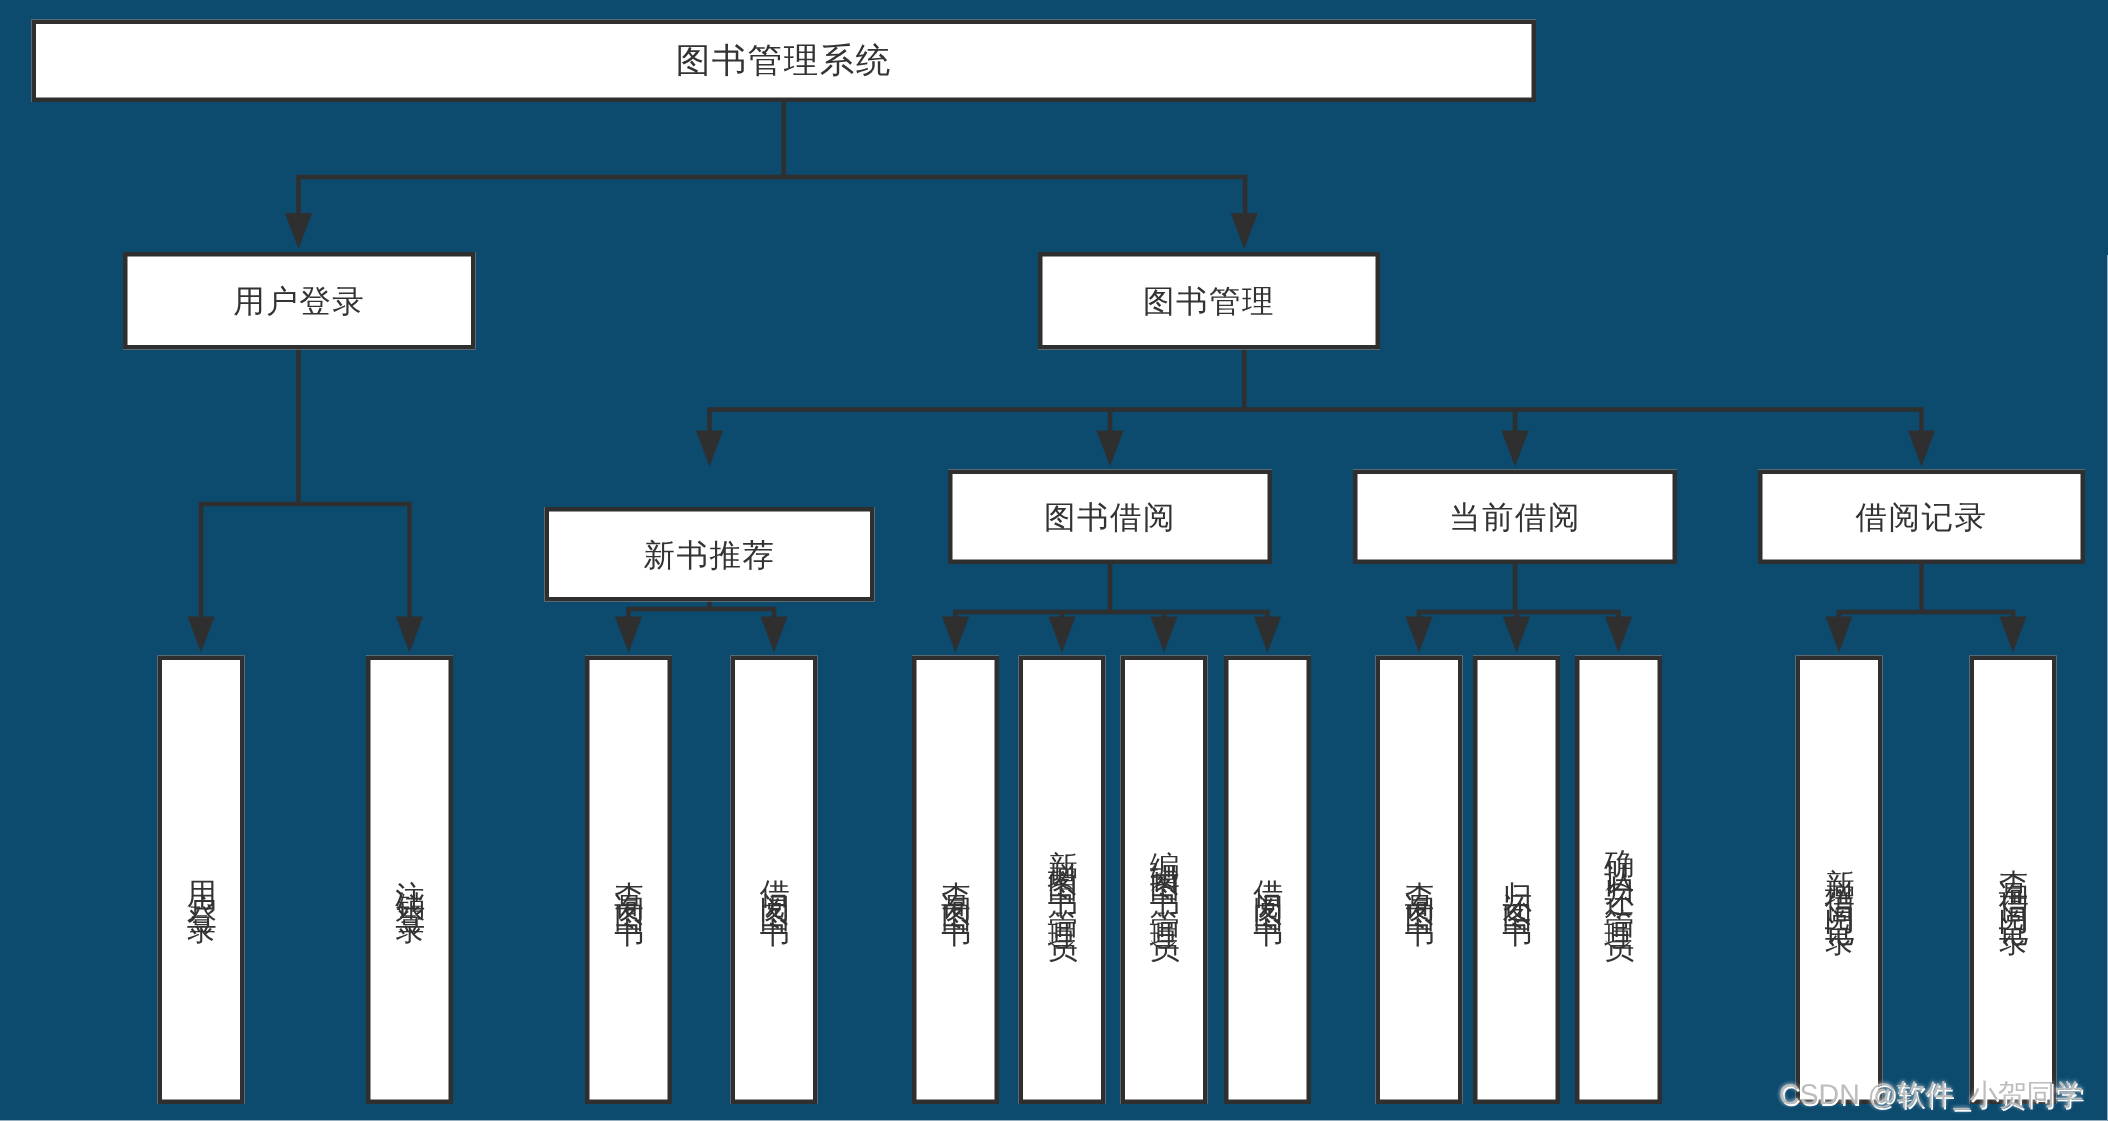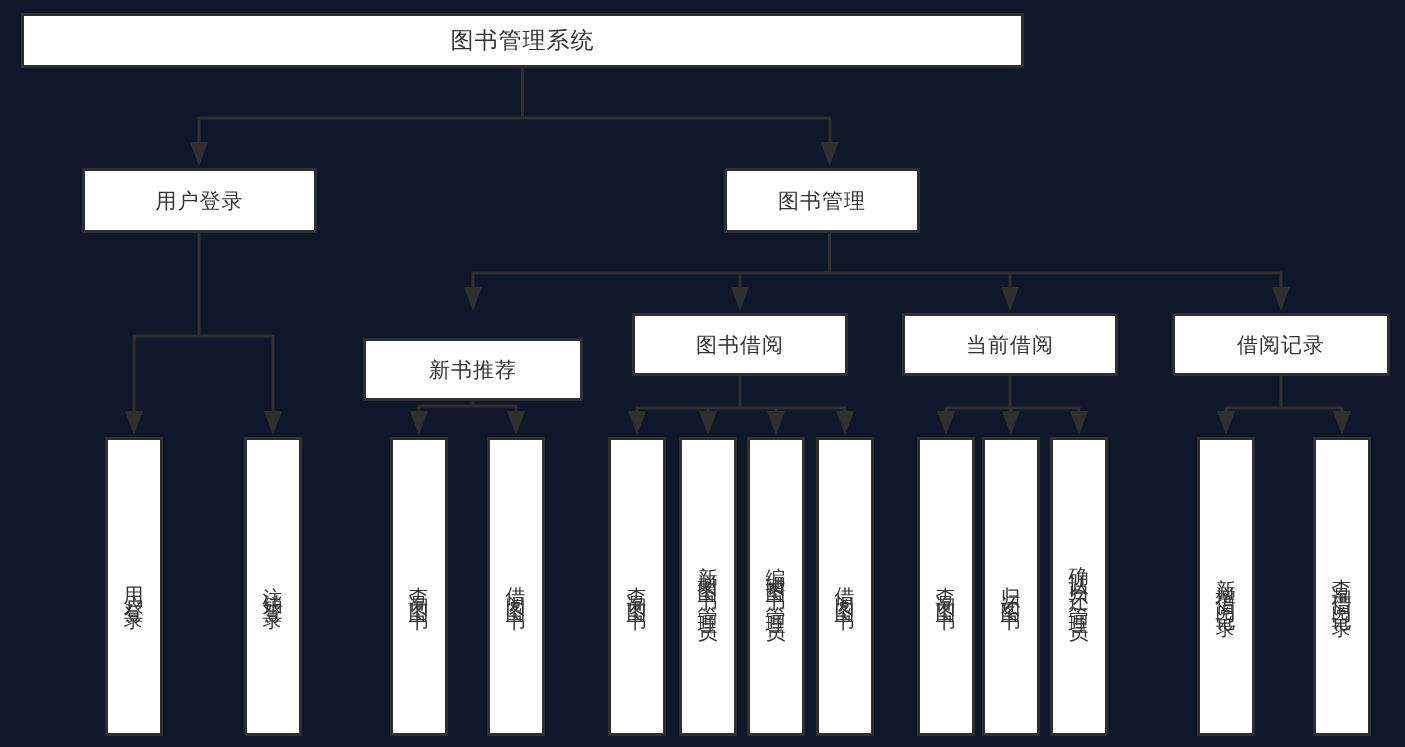--- a/index.html
+++ b/index.html
@@ -1,20 +1,20 @@
 <!DOCTYPE html>
 <html><head>
 <meta charset="utf-8">
 <style>
   html, body { margin: 0; padding: 0; background: #ffffff; }
   .canvas {
     position: relative;
     width: 1405px;
     height: 747px;
-    background: #0f172a;
+    background: #0c4a6e;
     overflow: hidden;
     font-family: "Liberation Sans", sans-serif;
     color: #333333;
   }
   svg.connectors {
     position: absolute;
     left: 0; top: 0;
     width: 1405px; height: 747px;
   }
   .node {
@@ -123,21 +123,21 @@
     </g>
   </svg>
 
   <div class="node root" style="left:21px; top:13px; width:1003px; height:55px;">
     <span>图书管理系统</span>
   </div>
 
   <div class="node" style="left:82px; top:168px; width:235px; height:65px;">
     <span>用户登录</span>
   </div>
-  <div class="node" style="left:724px; top:168px; width:196px; height:65px;">
+  <div class="node" style="left:692px; top:168px; width:228px; height:65px;">
     <span>图书管理</span>
   </div>
 
   <div class="node" style="left:363px; top:313px; width:220px; height:63px;margin-top:25px;">
     <span>新书推荐</span>
   </div>
   <div class="node" style="left:632px; top:313px; width:216px; height:63px;">
     <span>图书借阅</span>
   </div>
   <div class="node" style="left:902px; top:313px; width:216px; height:63px;">
@@ -180,14 +180,15 @@
   <div class="leaf" style="left:1050px;">
     <span>确认归还（管理员）</span>
   </div>
   <div class="leaf" style="left:1197px;">
     <span>新增借阅记录</span>
   </div>
   <div class="leaf" style="left:1313px;">
     <span>查询借阅记录</span>
   </div>
 
+  <div class="watermark">CSDN @软件_小贺同学</div>
 
 </div>
 
 </body></html>

